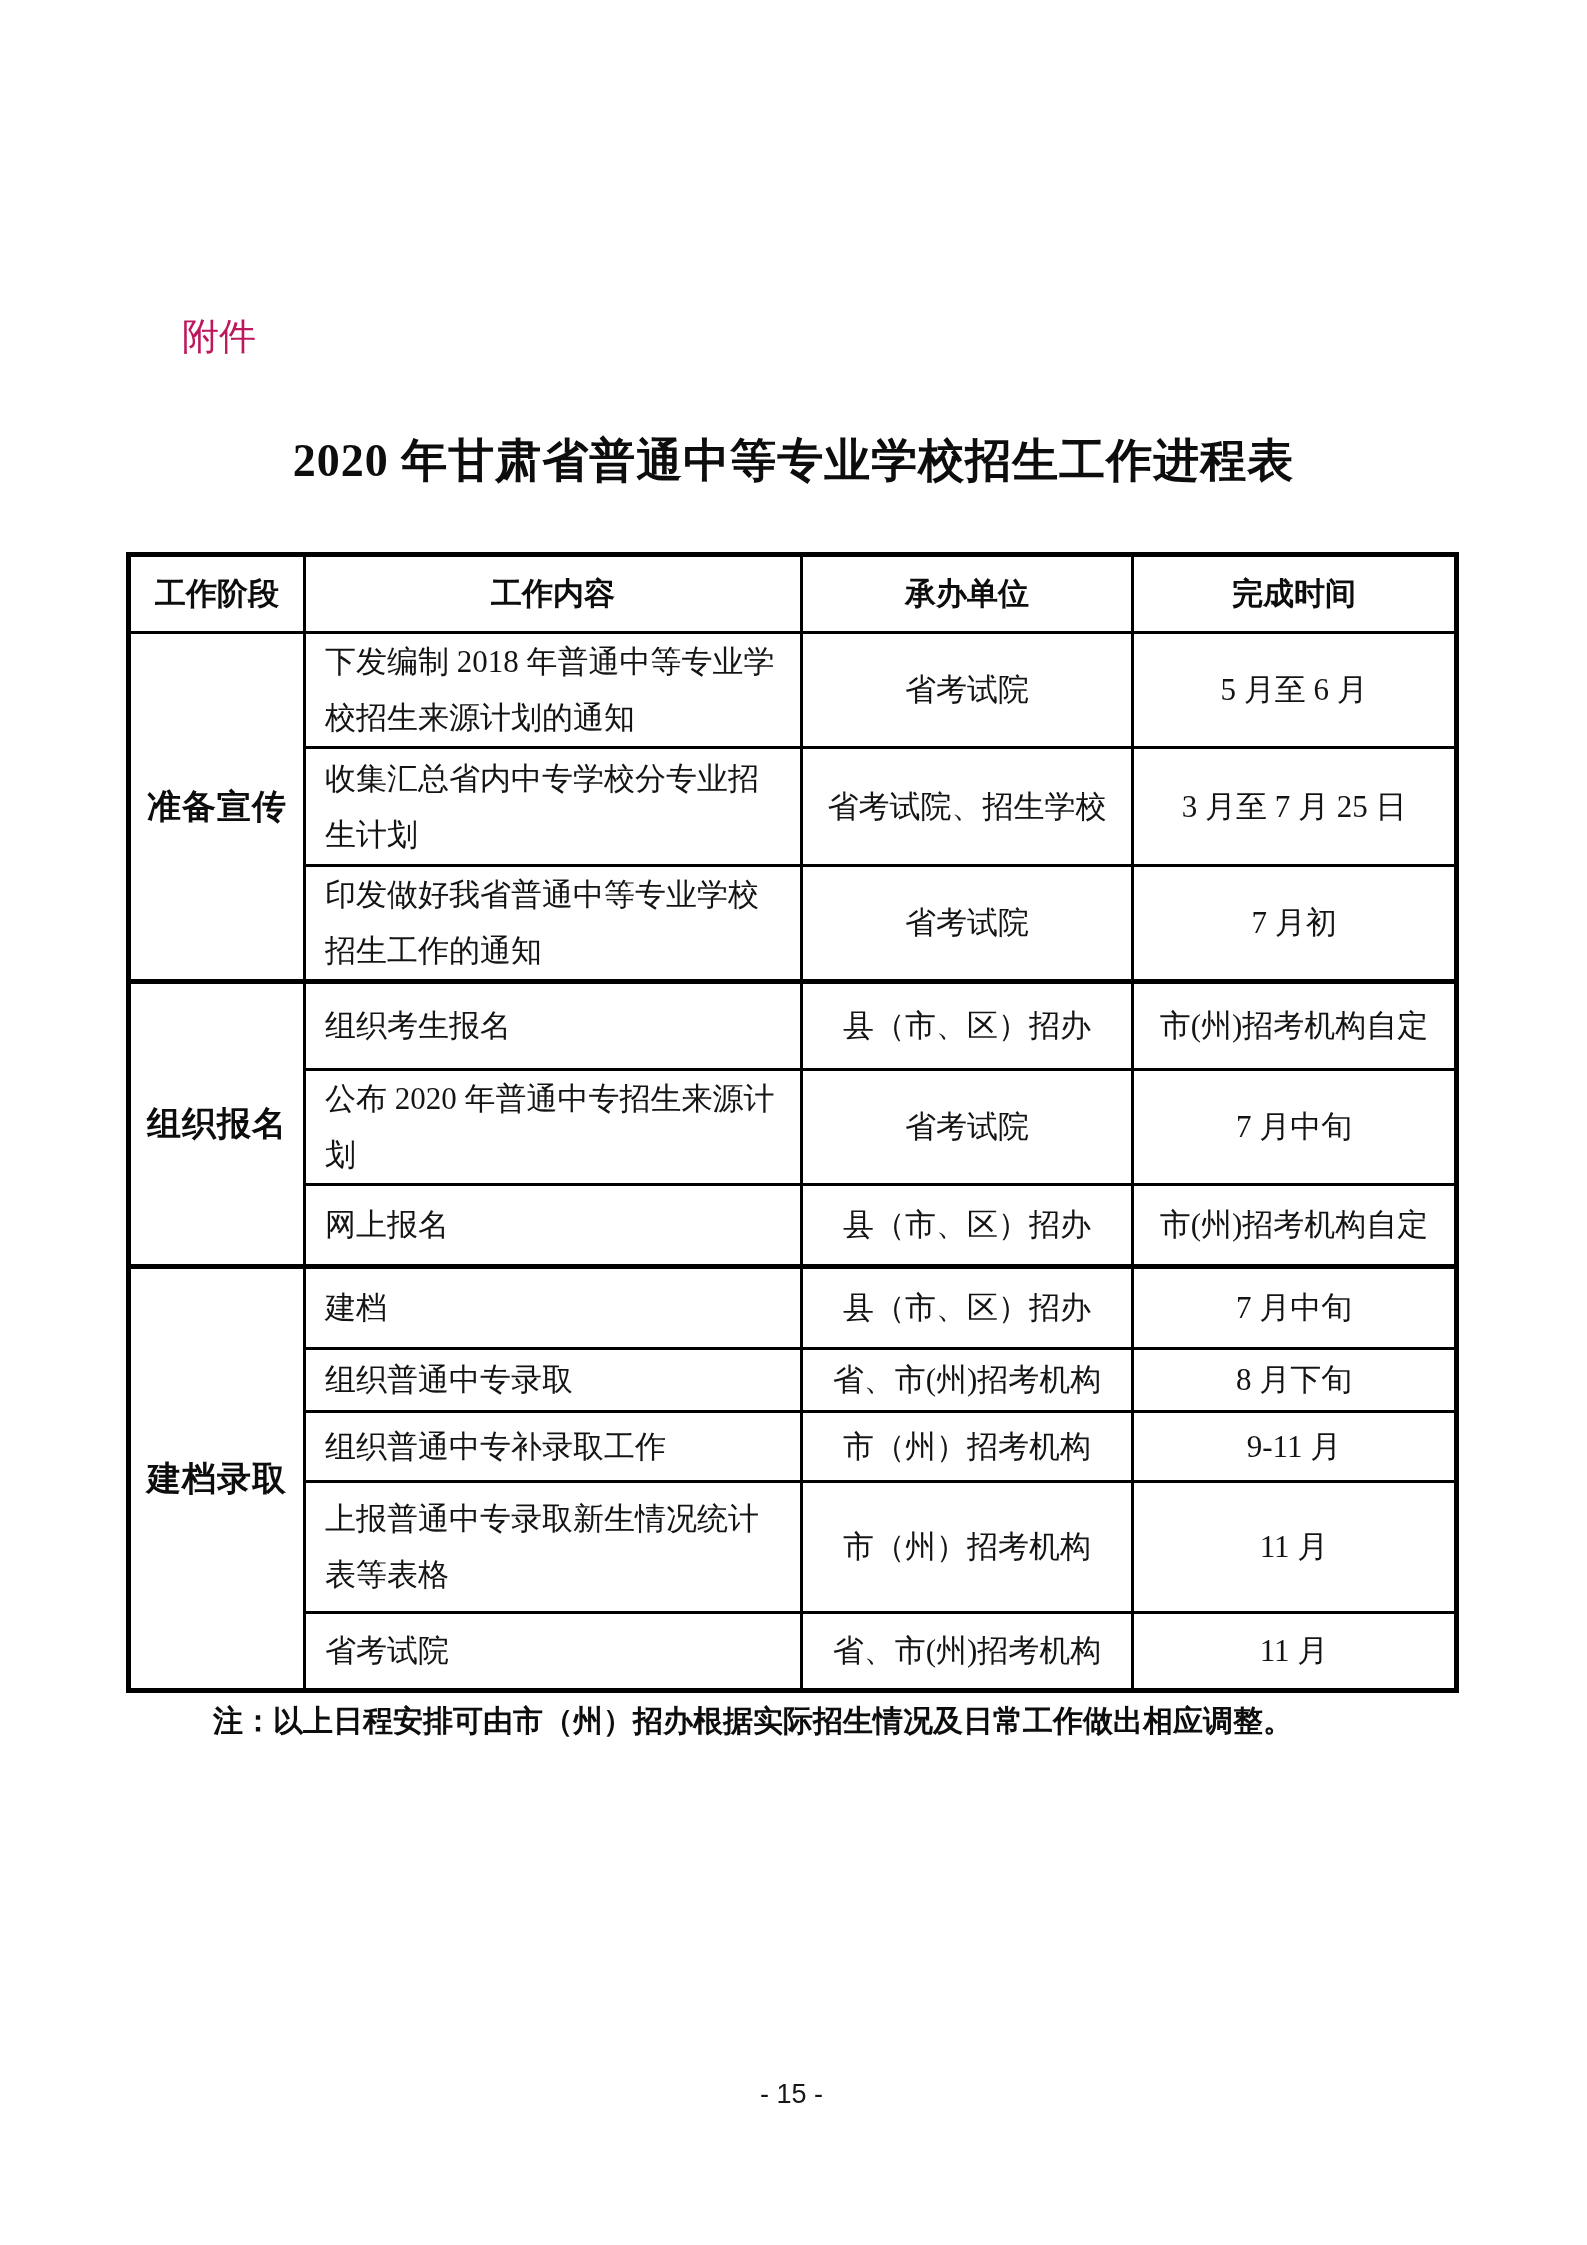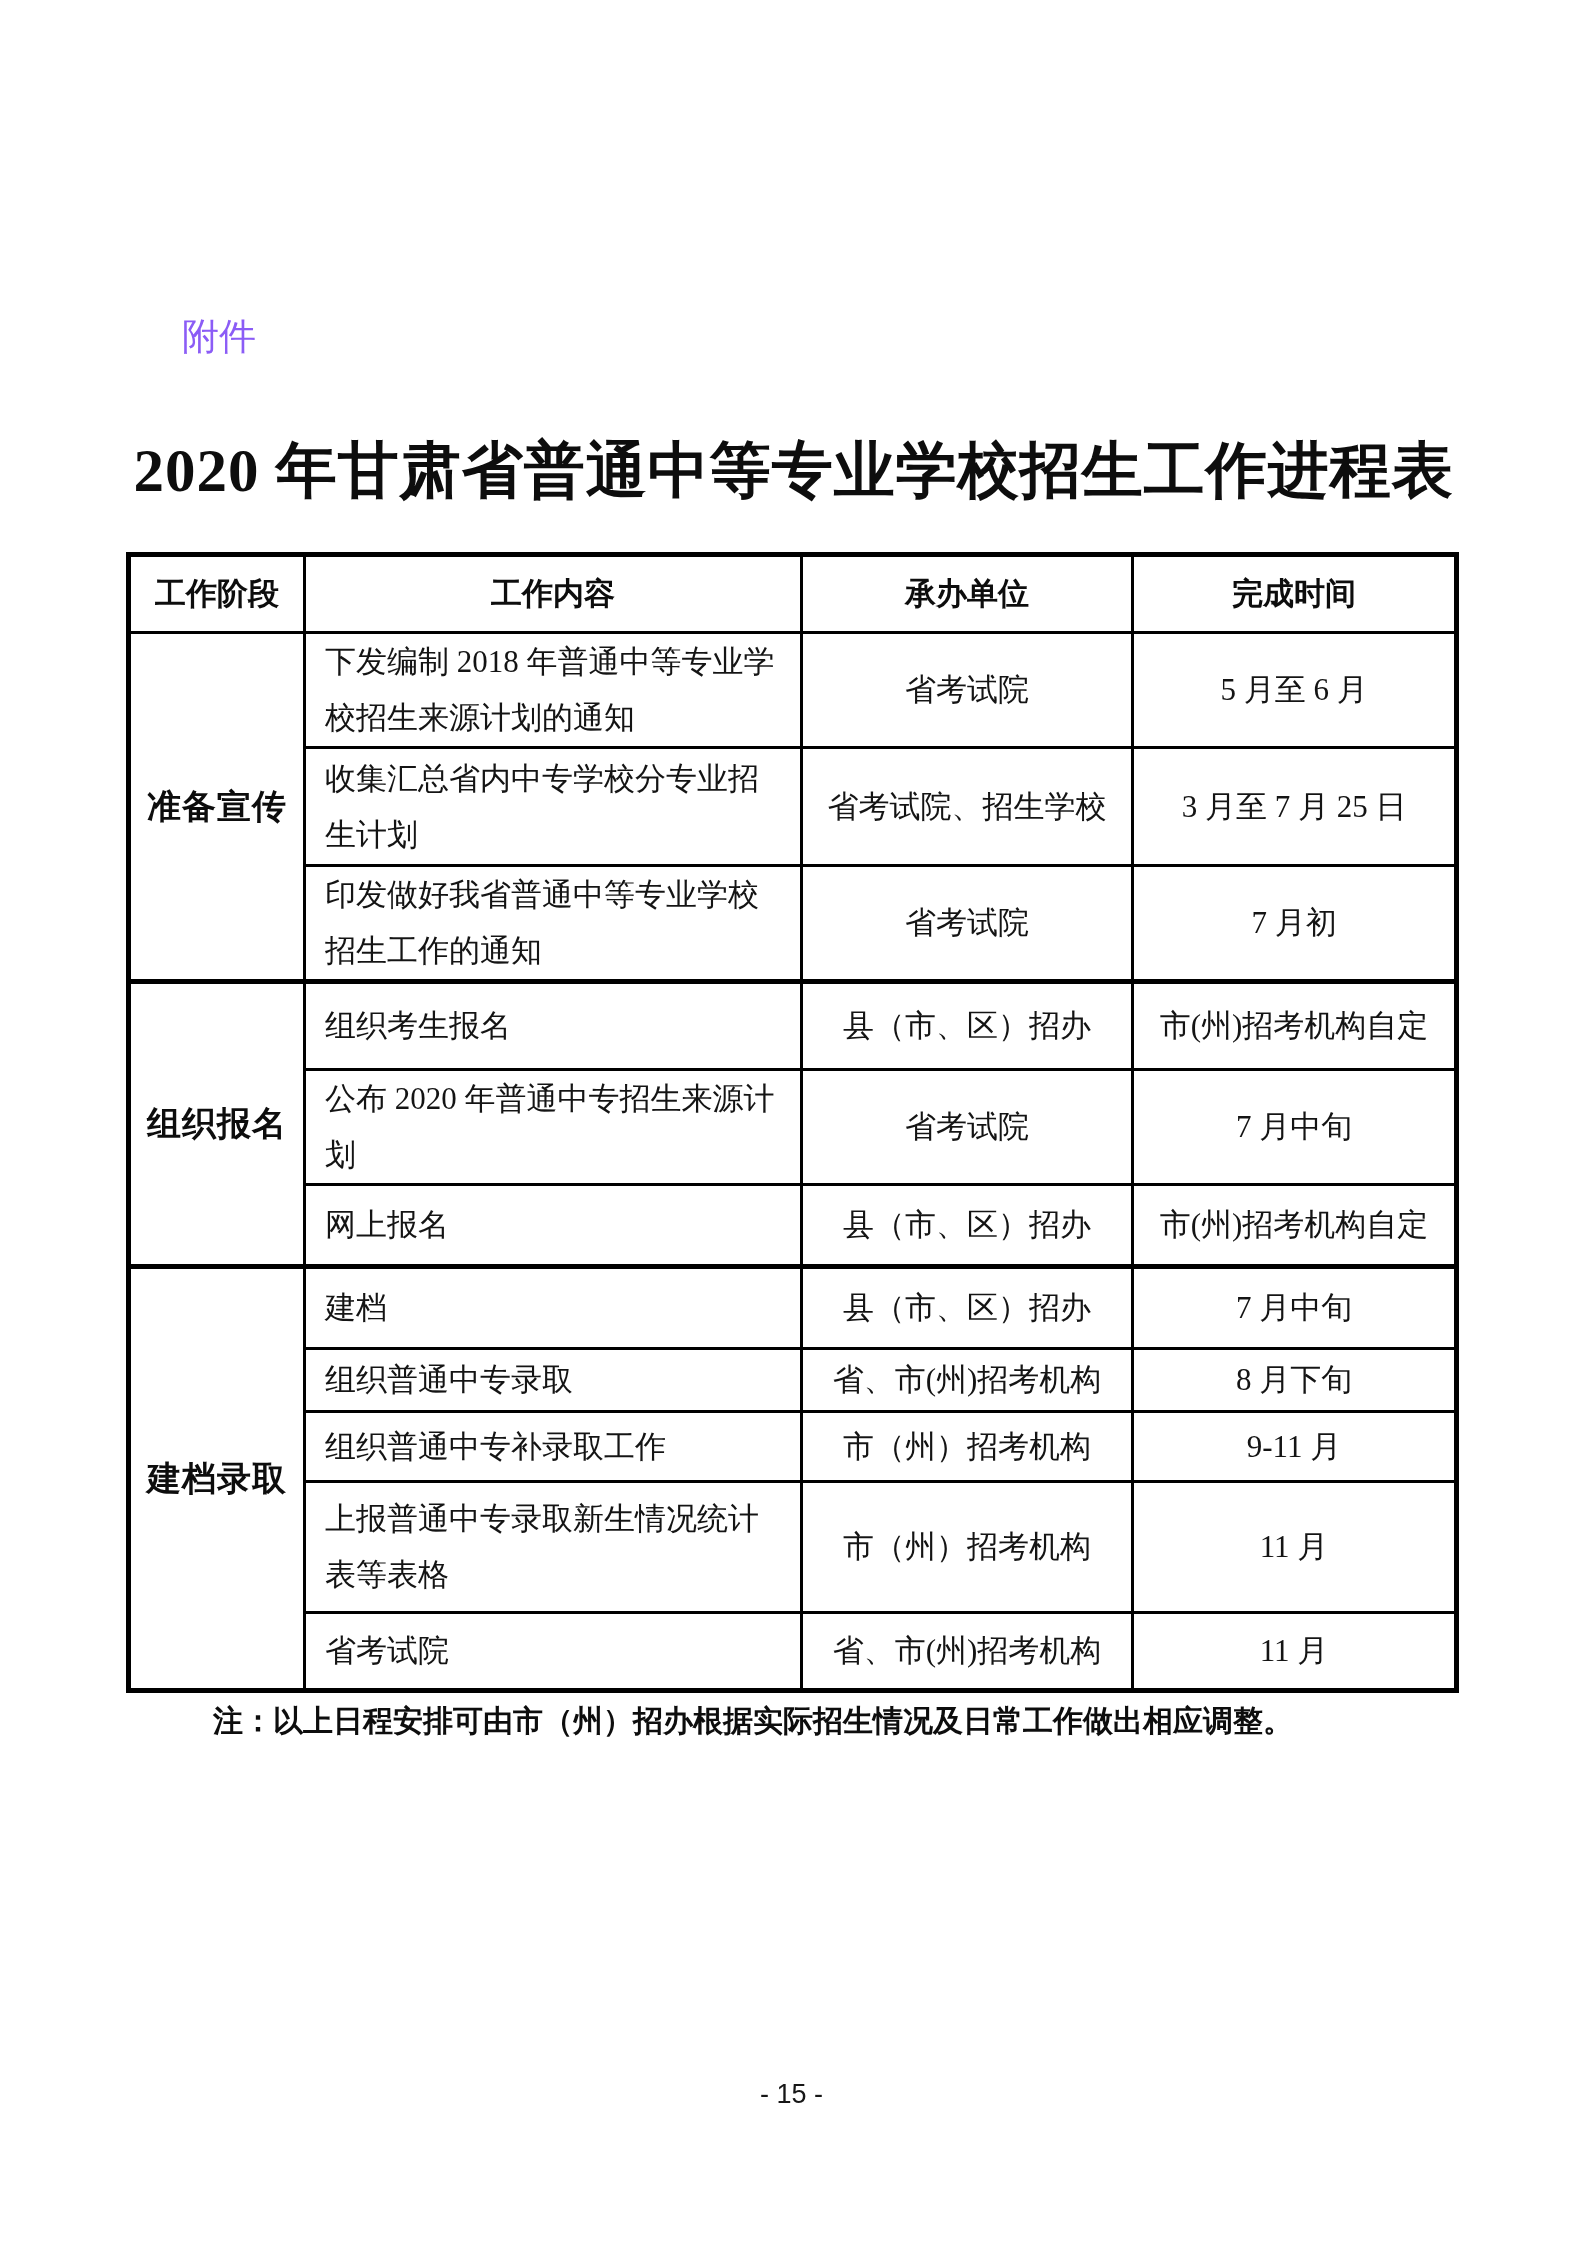--- a/index.html
+++ b/index.html
@@ -15,30 +15,30 @@
     color: #111111;
     font-family: "Liberation Serif", serif;
     overflow: hidden;
   }
   .attachment {
     position: absolute;
     left: 182px;
     top: 312px;
     font-size: 37px;
     font-family: "Liberation Sans", sans-serif;
-    color: #8b5cf6;
+    color: #be185d;
   }
   .doc-title {
     position: absolute;
     left: 0;
     right: 0;
     top: 430px;
     margin: 0;
     text-align: center;
-    font-size: 61px;
+    font-size: 46px;
     font-weight: 700;
     font-family: "Liberation Serif", serif;
     letter-spacing: 1px;
     color: #0d0d0d;
   }
   table.schedule {
     position: absolute;
     left: 126px;
     top: 552px;
     width: 1332px;

